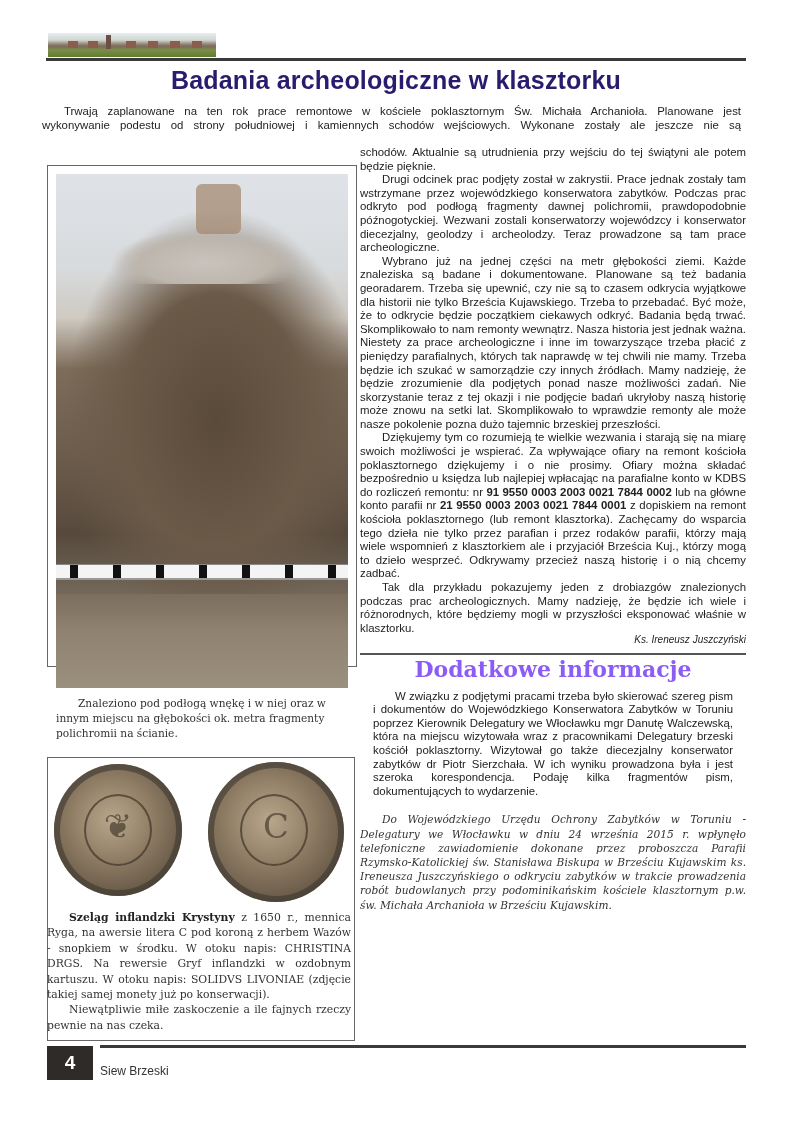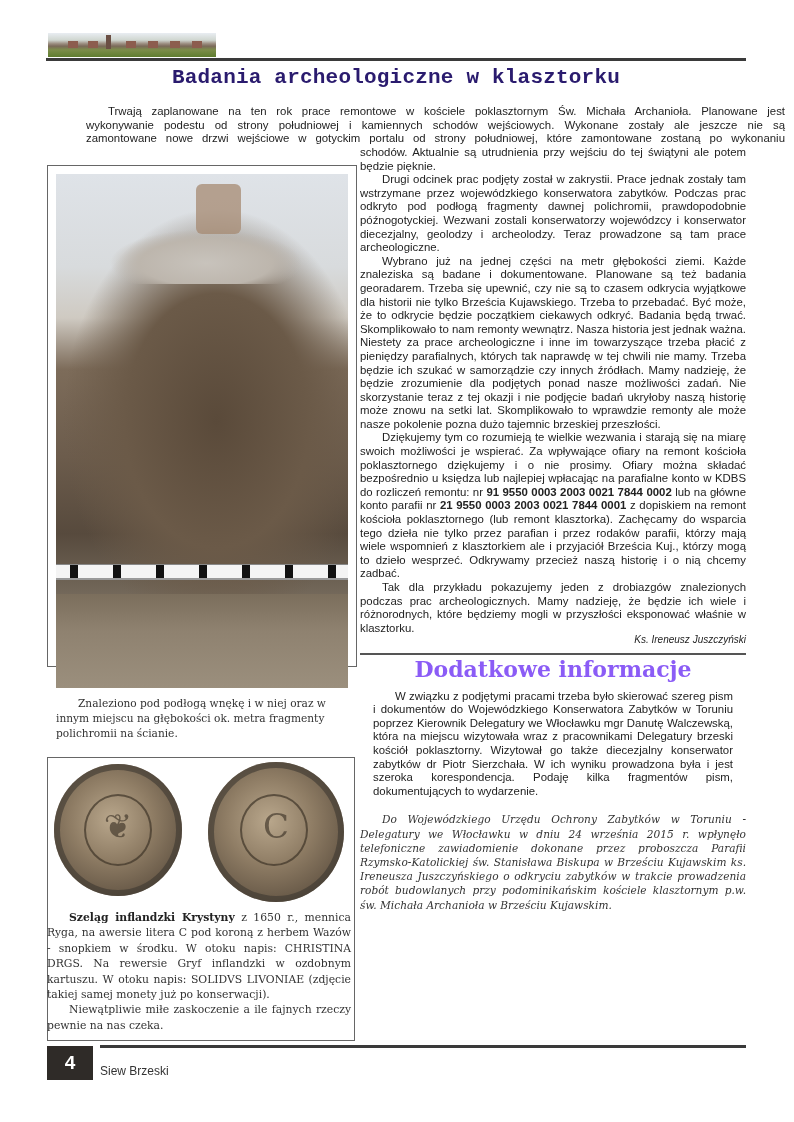--- a/index.html
+++ b/index.html
@@ -10,27 +10,27 @@
     position: absolute; left: 48px; top: 33px; width: 168px; height: 24px;
     background: linear-gradient(180deg, #e9edf2 0%, #cfd6cf 30%, #9a8c7e 45%, #7a6a5a 55%, #7c8d4a 70%, #5f7d2f 100%);
     overflow: hidden;
   }
   .header-banner .roof { position: absolute; bottom: 9px; width: 10px; height: 7px; background: #8c5d4e; }
   .header-banner .tower { position: absolute; bottom: 8px; width: 5px; height: 14px; background: #6b4f44; }
   .header-rule { position: absolute; left: 46px; top: 58px; width: 700px; height: 3px; background: #3a3a3a; }
 
   .title {
     position: absolute; left: 46px; top: 66px; width: 700px; text-align: center;
-    font-family: Liberation Mono, monospace; font-size: 21px; color: #2a1b6e; letter-spacing: 0.2px;
+    font-family: Liberation Sans, sans-serif; font-size: 25px; color: #2a1b6e; letter-spacing: 0.2px;
   }
 
   .body-text { font-size: 11.4px; line-height: 13.6px; text-align: justify; color: #222; }
   .body-text p { text-indent: 22px; }
 
-  .intro { position: absolute; left: 42px; top: 105px; width: 699px; margin-left: 44px; }
+  .intro { position: absolute; left: 42px; top: 105px; width: 699px; }
   .intro .line { display: block; text-align: justify; text-align-last: justify; }
   .intro .line.first { text-indent: 22px; }
 
   .right-col { position: absolute; left: 360px; top: 146px; width: 386px; }
   .right-col p { margin: 0; }
   .right-col p.cont { text-indent: 0; }
   .signature { text-align: right; font-style: italic; font-size: 10px; margin-top: -2px; }
   .right-rule { height: 2px; background: #555; margin-top: 6px; }
 
   .photo-frame {
@@ -120,21 +120,20 @@
   <span class="roof" style="left:122px"></span>
   <span class="roof" style="left:144px"></span>
 </div>
 <div class="header-rule"></div>
 
 <h1 class="title">Badania archeologiczne w klasztorku</h1>
 
 <div class="intro body-text">
   <span class="line first">Trwają zaplanowane na ten rok prace remontowe w kościele  poklasztornym Św. Michała Archanioła. Planowane jest</span>
   <span class="line">wykonywanie podestu od strony południowej i kamiennych schodów wejściowych. Wykonane zostały ale jeszcze nie są</span>
-  <span class="line">zamontowane nowe drzwi wejściowe w gotyckim portalu od strony południowej, które zamontowane zostaną po wykonaniu</span>
 </div>
 
 <div class="photo-frame">
   <div class="photo">
     <div class="stones"></div>
     <div class="brick"></div>
     <div class="ruler"></div>
     <div class="soil"></div>
   </div>
   <div class="photo-caption">

